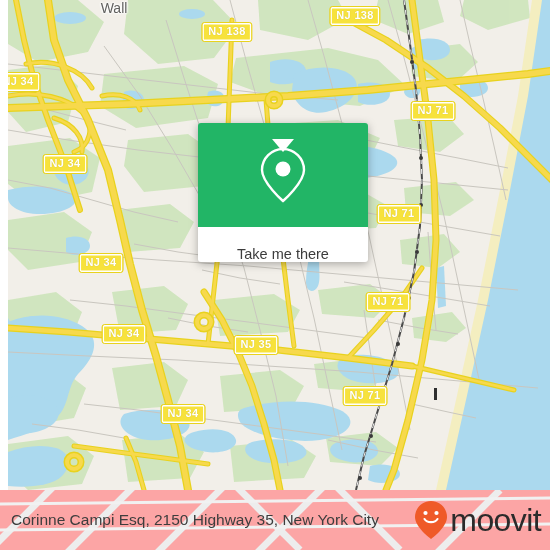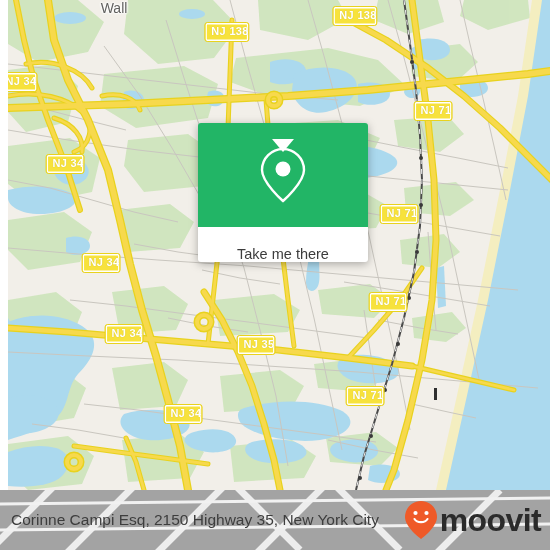--- a/index.html
+++ b/index.html
@@ -22,21 +22,21 @@
     position:absolute;
     background:#f7e23c;
     border:1.5px solid #e8d21e;
     box-shadow:0 0 0 1.5px #ffffff inset;
     border-radius:3px;
     color:#ffffff;
     font-size:11px;
     font-weight:bold;
     letter-spacing:.3px;
     line-height:1;
-    padding:3px 0 4px 6px;
+    padding:3px 6px 4px 6px;
     white-space:nowrap;
     text-shadow:0 0 1px rgba(120,105,0,.35);
     transform:translate(-50%,-50%);
   }
   .placelabel{
     position:absolute;
     transform:translate(-50%,-50%);
     color:#61615f;
     font-size:14px;
     white-space:nowrap;
@@ -78,40 +78,40 @@
     background:rgba(255,255,255,.80);
     color:#3b3b3b;
     font-size:12.5px;
     padding:4px 8px 5px 8px;
     white-space:nowrap;
   }
 
   
   #footer{
     position:absolute;left:0;top:490px;width:550px;height:60px;
-    background:#a3a3a3;overflow:hidden;
+    background:#fca5a5;overflow:hidden;
     display:flex;align-items:center;
   }
   #footer-bg{position:absolute;left:0;top:0;}
   #footer-title{
     position:relative;
     margin-left:11px;
     color:#3d3d3d;
     font-size:15.5px;
     white-space:nowrap;
   }
   #brand{
     position:absolute;right:9px;top:50%;
     transform:translateY(-50%);
     display:flex;align-items:center;
   }
   #brand-word{
     color:#2b2b2b;
     font-size:32px;
-    font-weight:bold;
+    font-weight:normal;
     letter-spacing:-.6px;
     line-height:1;
     margin-left:2px;
   }
 </style>
 </head>
 <body>
 
 <div id="root">
 

